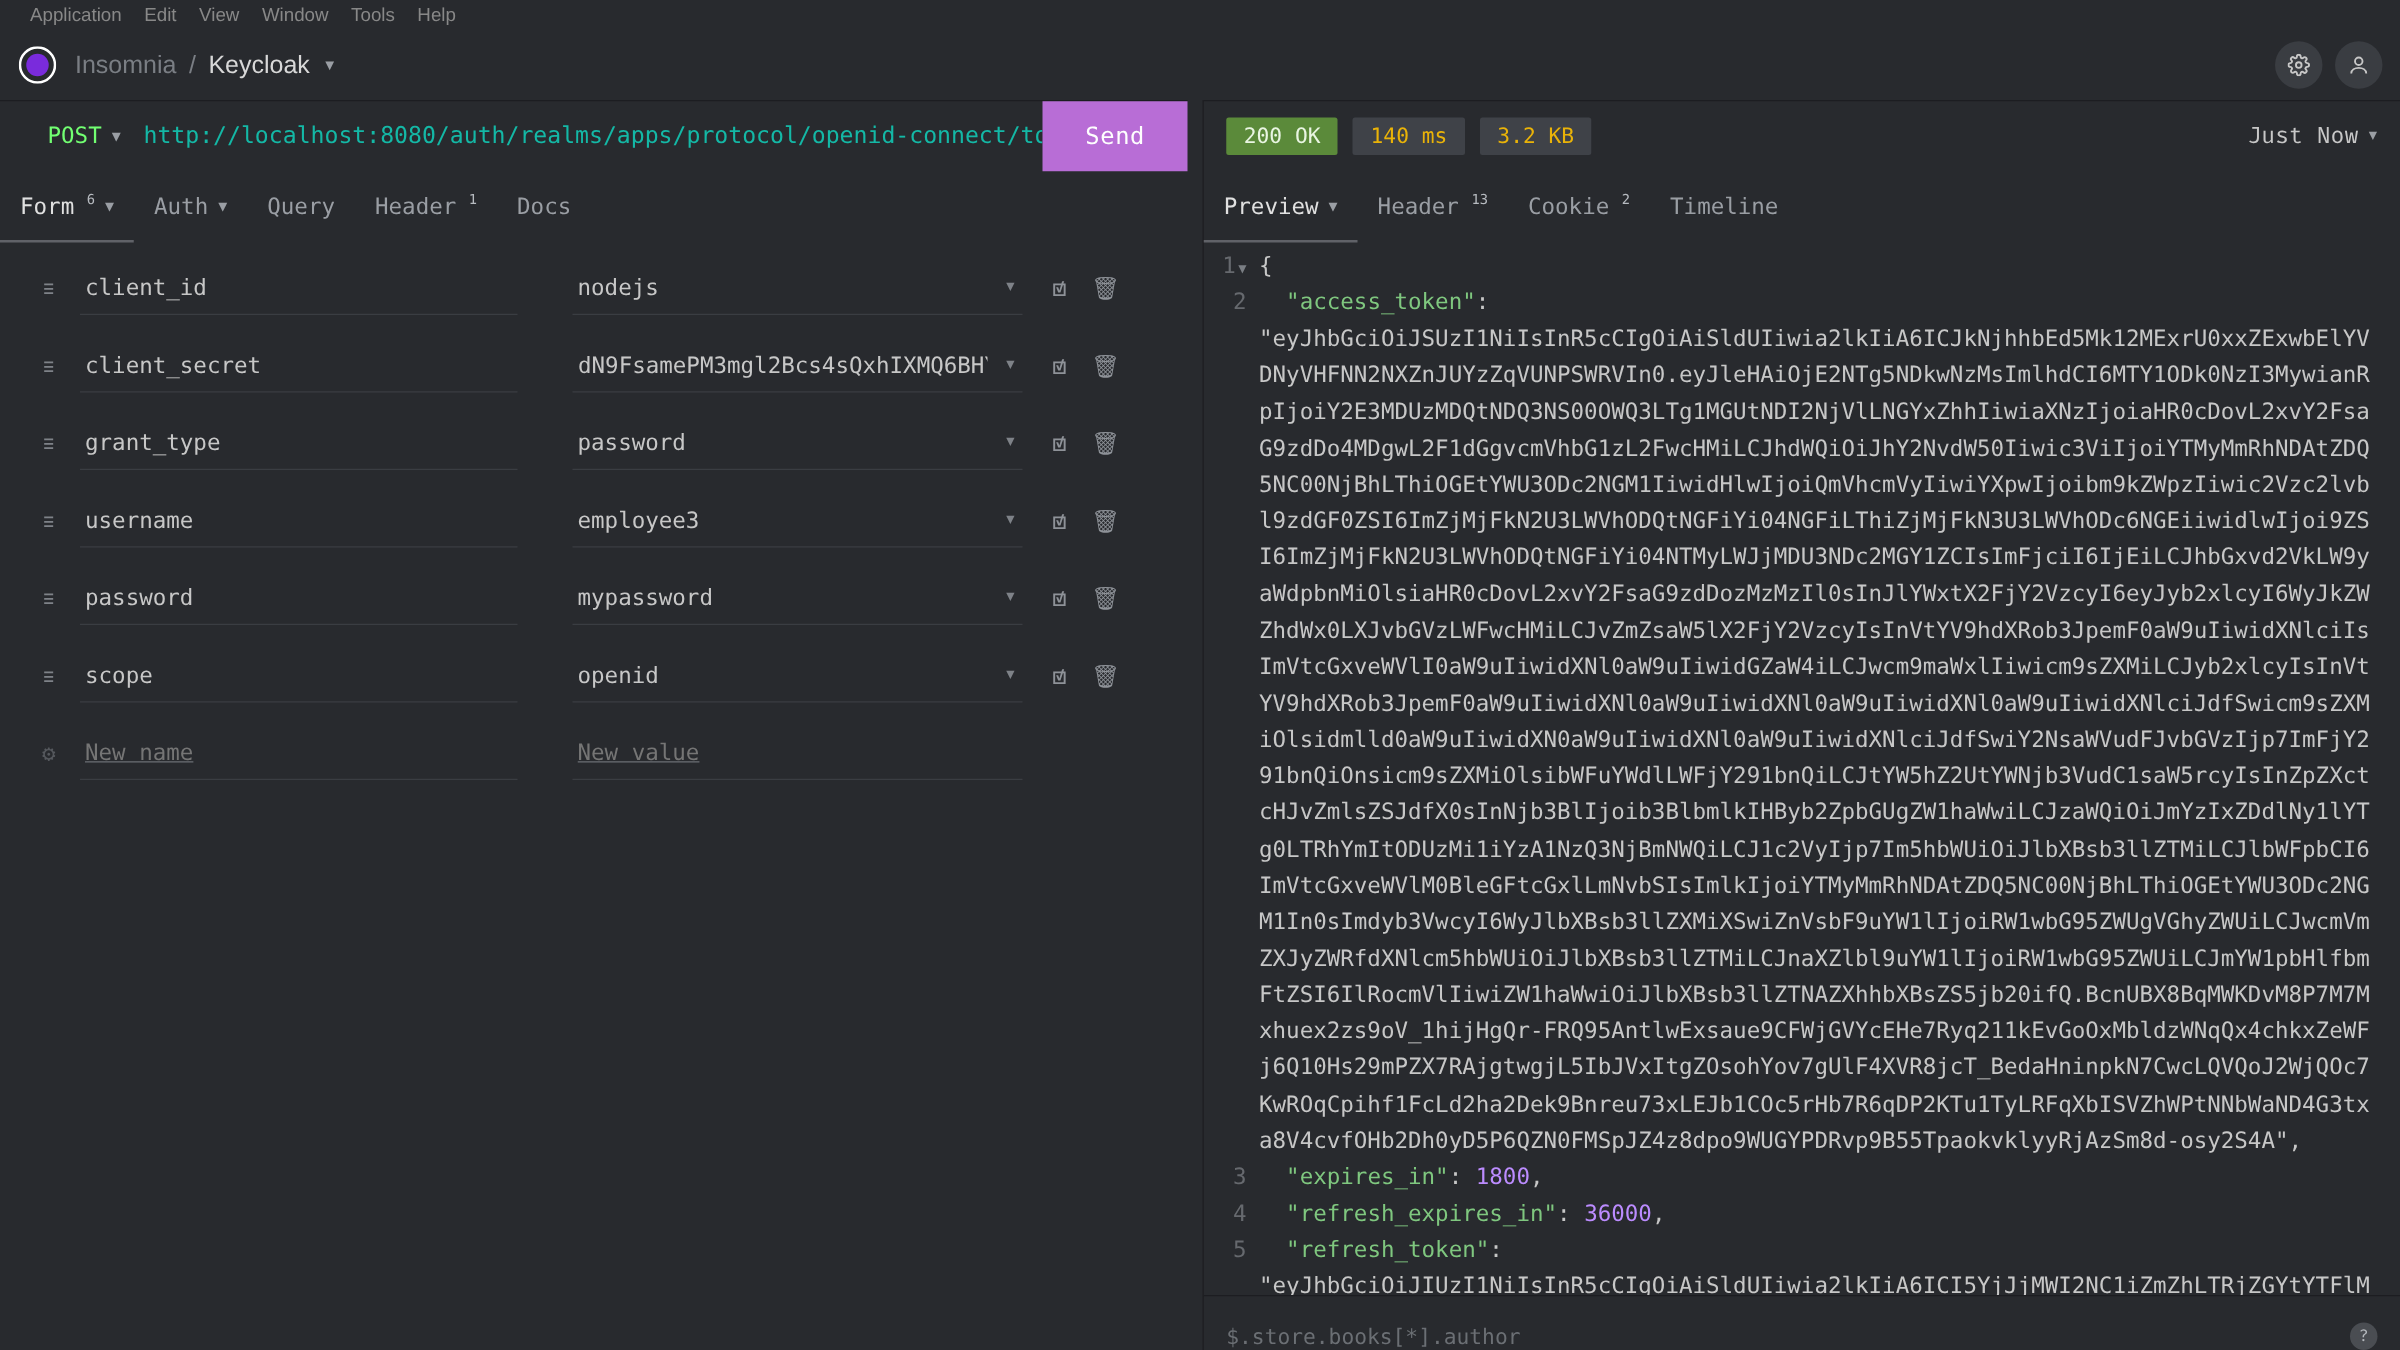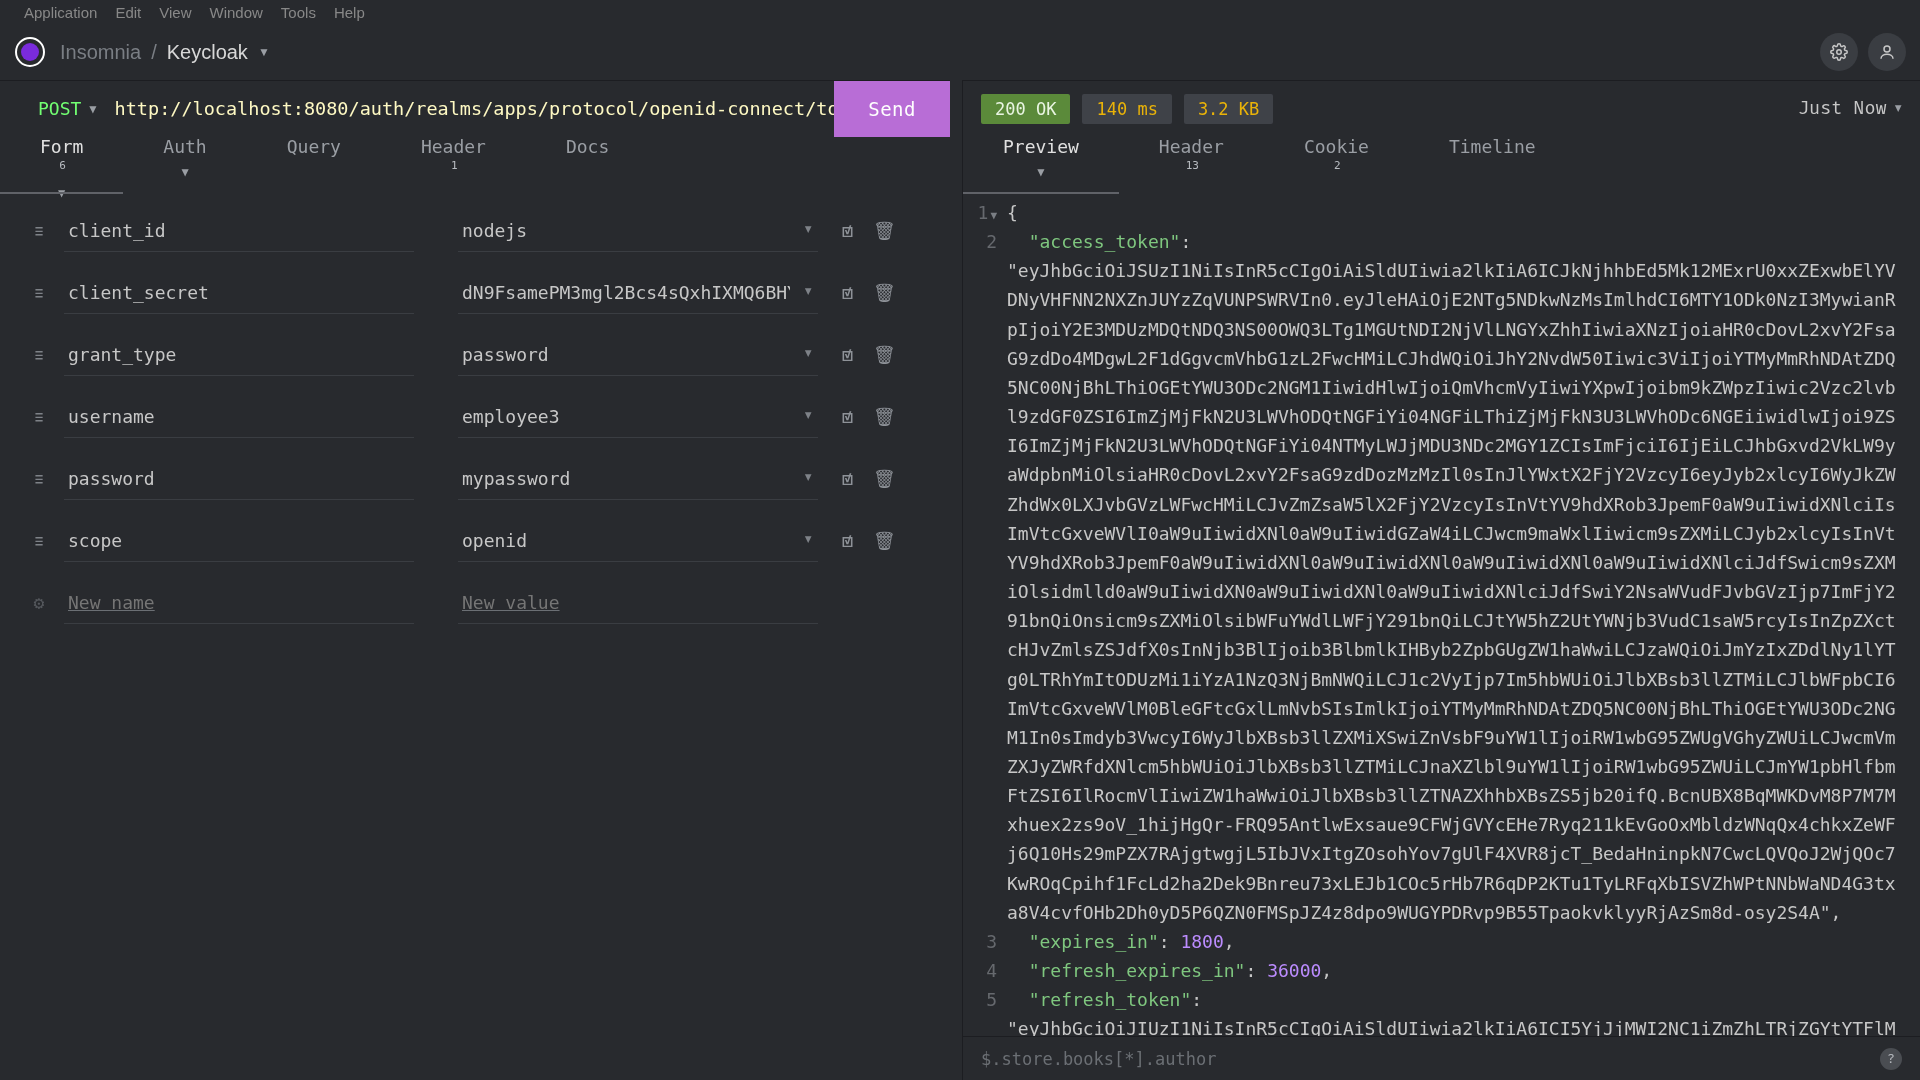--- a/index.html
+++ b/index.html
@@ -22,32 +22,32 @@
 
   
   .main { flex:1; display:flex; min-height:0;gap:12px; }
   .pane-left { width:950px; display:flex; flex-direction:column; min-width:0; }
   .pane-right { flex:1; display:flex; flex-direction:column; min-width:0; border-left:1px solid #1c1d21; }
 
   
   .urlrow { display:flex; align-items:center; height:56px; border-top:1px solid #1c1d21; }
   .method { color:#72ff72; padding:0 18px 0 38px; font-family:monospace; display:flex; align-items:center; gap:8px; }
   .method .chev, .chev { font-size:12px; color:#9a9ea4; }
-  .url-input { flex:1; background:transparent; border:none; outline:none; color:#fef9c3; font-family:monospace; font-size:18.5px; min-width:0; }
+  .url-input { flex:1; background:transparent; border:none; outline:none; color:#14b8a6; font-family:monospace; font-size:18.5px; min-width:0; }
   .send-btn { background:#b86dd6; color:#fefefe; border:none; padding:0 34px; height:56px; font-size:19px; font-family:monospace; cursor:pointer; letter-spacing:0.5px; }
 
   
   .statusrow { display:flex; align-items:center; height:56px; padding:0 18px; border-top:1px solid #1c1d21; gap:12px; }
   .chip { padding:5px 14px; border-radius:2px; background:#3f4248; color:#eab308; font-family:monospace; font-size:17px; }
   .chip.ok { background:#5b8a3a; color:#e9f5e2; }
   .statusrow .justnow { margin-left:auto; color:#c7c7c7; display:flex; align-items:center; gap:8px; }
 
   
   .tabs { display:flex; align-items:center; height:58px; }
-  .tab { padding:0 40px; height:100%; display:flex; align-items:center; gap:8px; color:#9a9ea4; cursor:pointer; font-family:monospace; font-size:18px; position:relative;flex-direction:column; }
+  .tab { padding:0 16px; height:100%; display:flex; align-items:center; gap:8px; color:#9a9ea4; cursor:pointer; font-family:monospace; font-size:18px; position:relative; }
   .tab.active { color:#e0e0e0; }
   .tab .badge { font-size:11px; color:#b7bbc0; position:relative; top:-6px; margin-left:2px; }
   .tab.active::after { content:""; position:absolute; bottom:0; left:0; right:0; height:2px; background:#606268; }
 
   
   .form-area { flex:1; overflow:auto; padding:6px 30px 0 30px; }
   .form-row { display:flex; align-items:center; gap:16px; height:62px; }
   .grip { color:#7e8288; width:18px; text-align:center; cursor:grab; }
   .fname, .fval { background:transparent; border:none; border-bottom:1px solid #3a3d42; outline:none; color:#c7c7c7; font-family:monospace; font-size:18px; padding:10px 4px; }
   .fname { width:350px; }
@@ -64,21 +64,21 @@
   .code-line { display:flex; align-items:flex-start; }
   .gutter { width:44px; text-align:right; color:#66696e; padding-right:10px; flex-shrink:0; user-select:none; }
   .code { white-space:pre-wrap; word-break:break-all; color:#c7c7c7; flex:1; }
   .tok-key { color:#7fc77f; }
   .tok-str { color:#c7c7c7; }
   .tok-num { color:#bc8cff; }
   .tok-punc { color:#c7c7c7; }
   .fold-caret { color:#7a7e84; font-size:11px; margin-left:2px; }
 
   
-  .filterbar { height:44px; border-top:1px solid #1c1d21; display:flex; align-items:center; padding:0 18px; gap:14px; }
+  .filterbar { height:44px; border-top:1px solid #1c1d21; display:flex; align-items:flex-end; padding:0 18px; gap:14px; }
   .filterbar input { flex:1; background:transparent; border:none; outline:none; color:#c7c7c7; font-family:monospace; font-size:17px; }
   .filterbar input::placeholder { color:#6b6f74; }
   .help-circle { width:22px; height:22px; border-radius:50%; background:#4a4d52; color:#b5b9be; font-size:13px; display:flex; align-items:center; justify-content:center; cursor:pointer; }
 
   svg { display:block; }
 </style>
 </head>
 <body>
 
 <div class="menubar">

